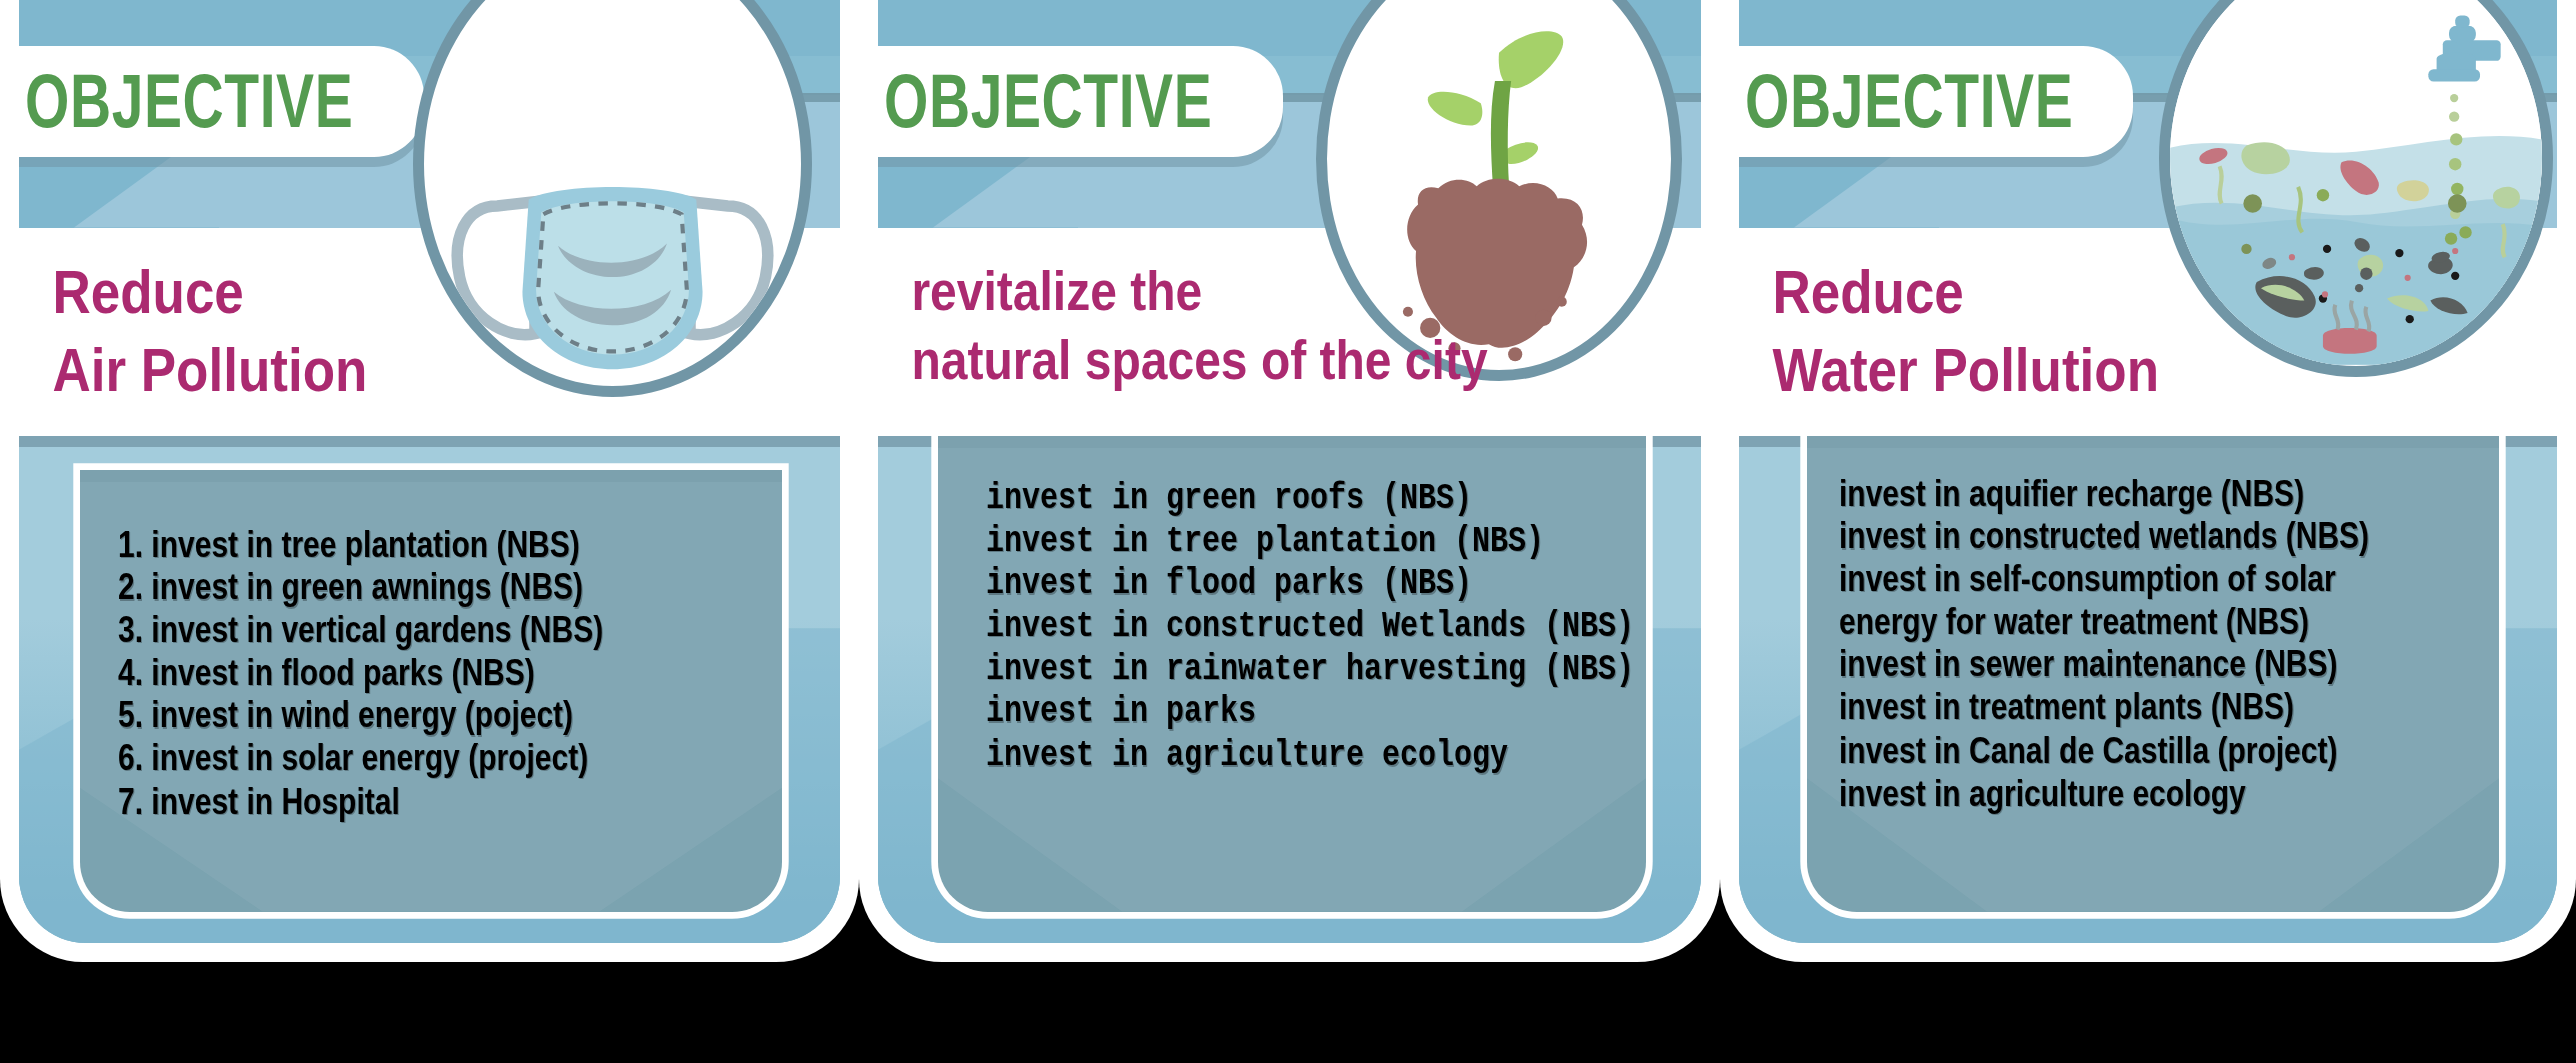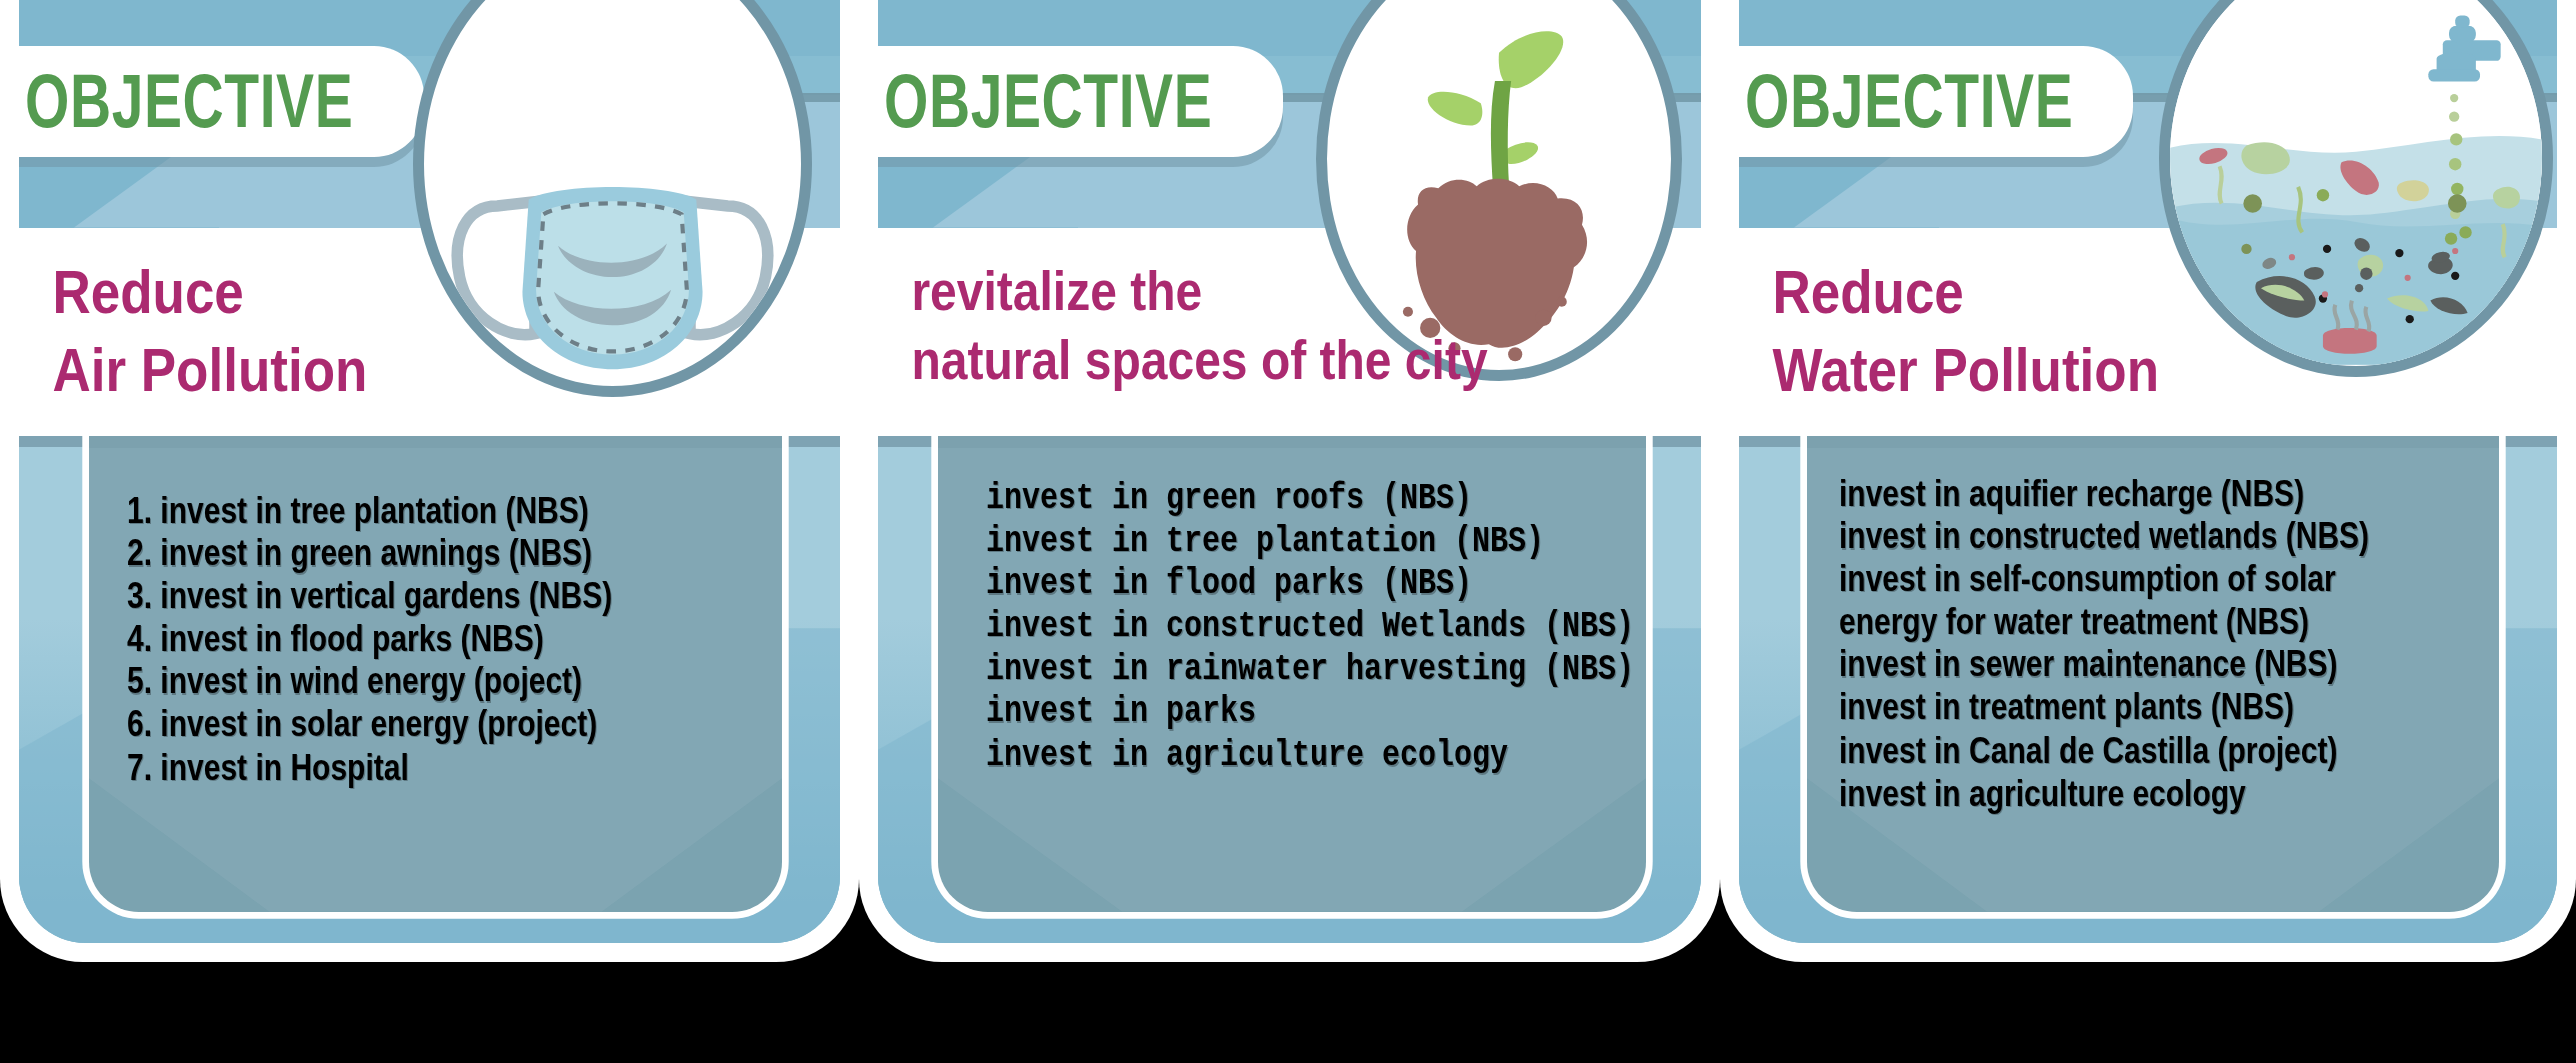--- a/index.html
+++ b/index.html
@@ -208,21 +208,21 @@
   .c3 .icon-circle{left:420px;top:22px;width:394px;height:438px;}
 
   .c1 .card-title{font-size:53px;}
   .c2 .card-title{font-size:48px;top:339px;}
   .c3 .card-title{font-size:53px;}
 
   .c1 .list{padding:43px 0 0 38px;font-size:30px;}
   .c2 .list{padding:34px 0 0 48px;font-size:30px;}
   .c3 .list{padding:29px 0 0 32px;font-size:30px;}
 
-  .c1 .inner-panel{left:70px;right:58px;}
+  .c1 .inner-panel{left:61px;right:58px;margin-top:34px;}
   .c2 .inner-panel{left:60px;right:55px;font-family:Liberation Mono, monospace;}
   .c3 .inner-panel{left:68px;right:58px;}
 
   
   .art{position:absolute;left:0;top:0;width:100%;height:100%;}
 </style>
 </head>
 <body>
 
 <div class="board">

